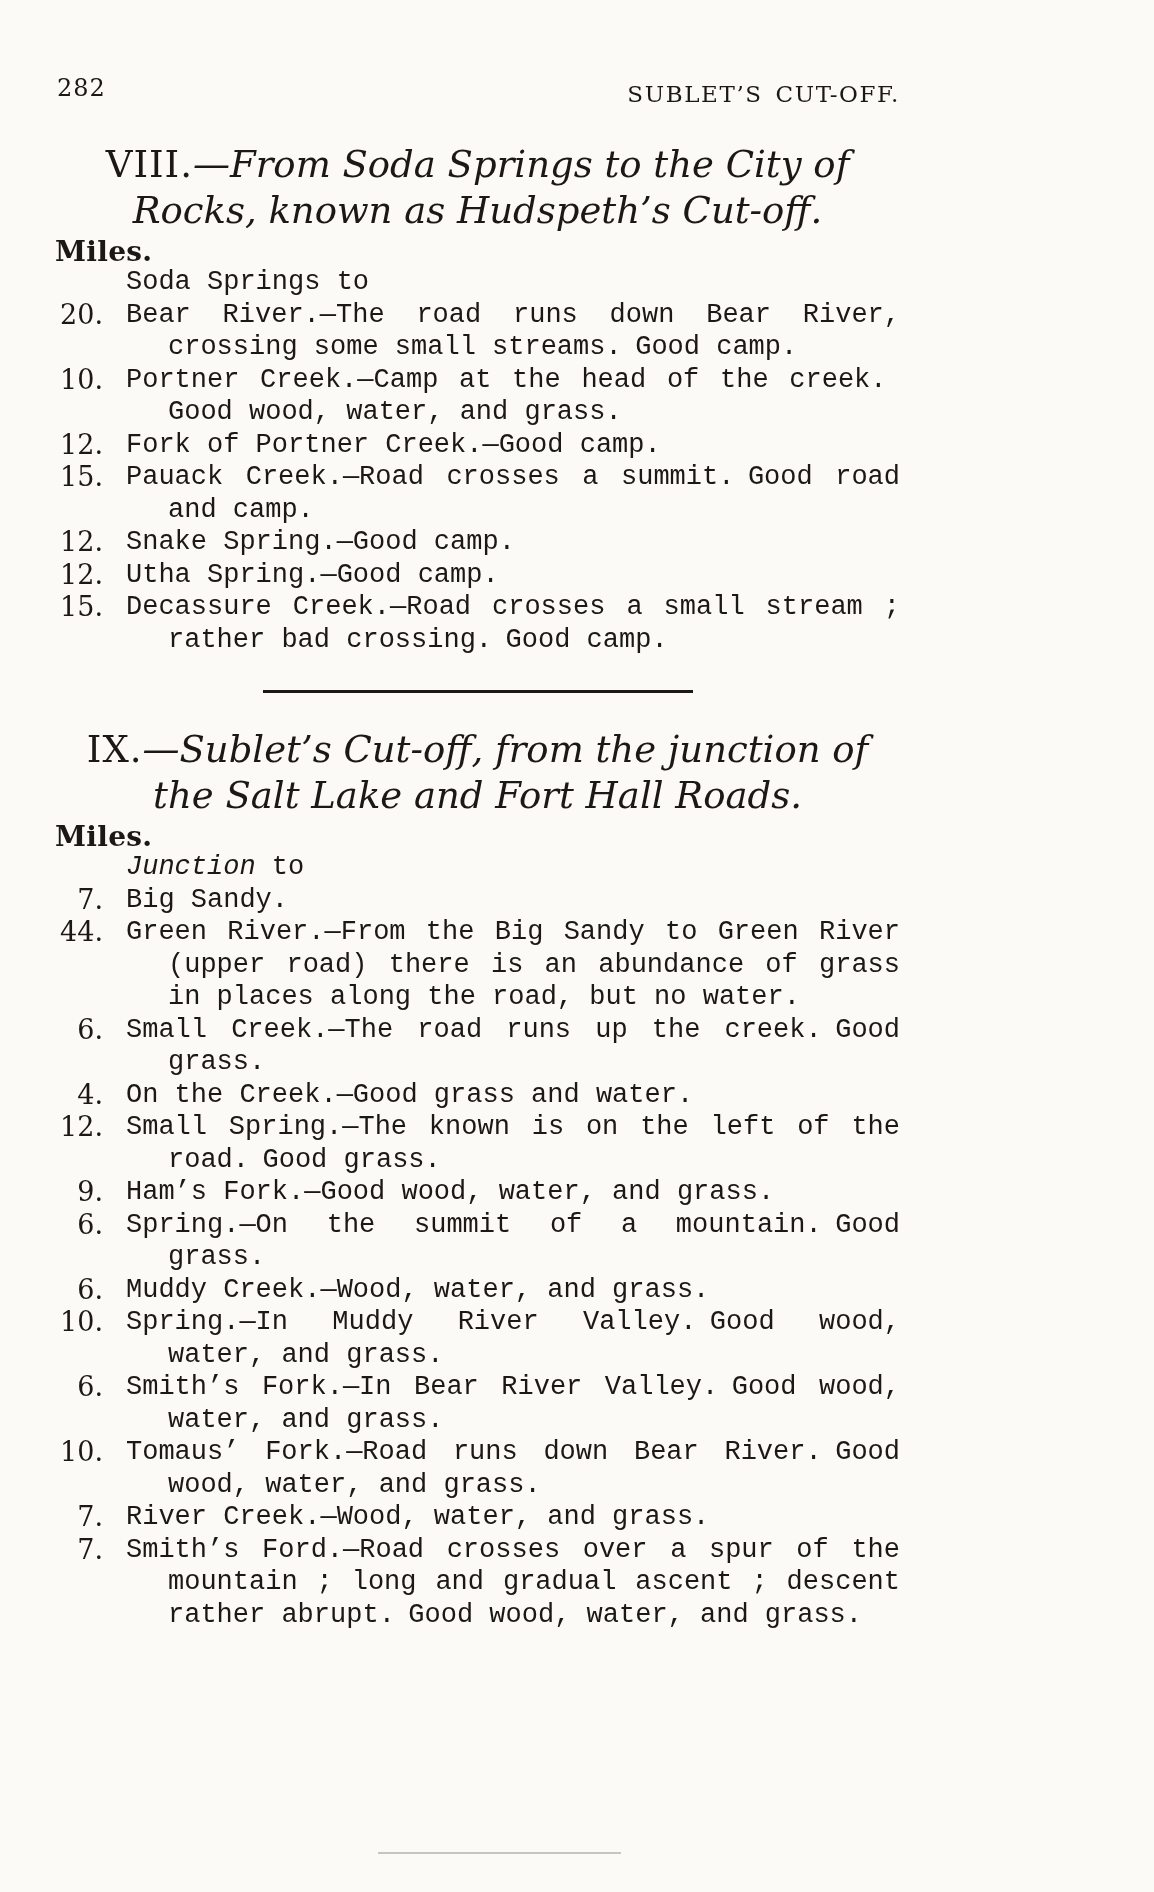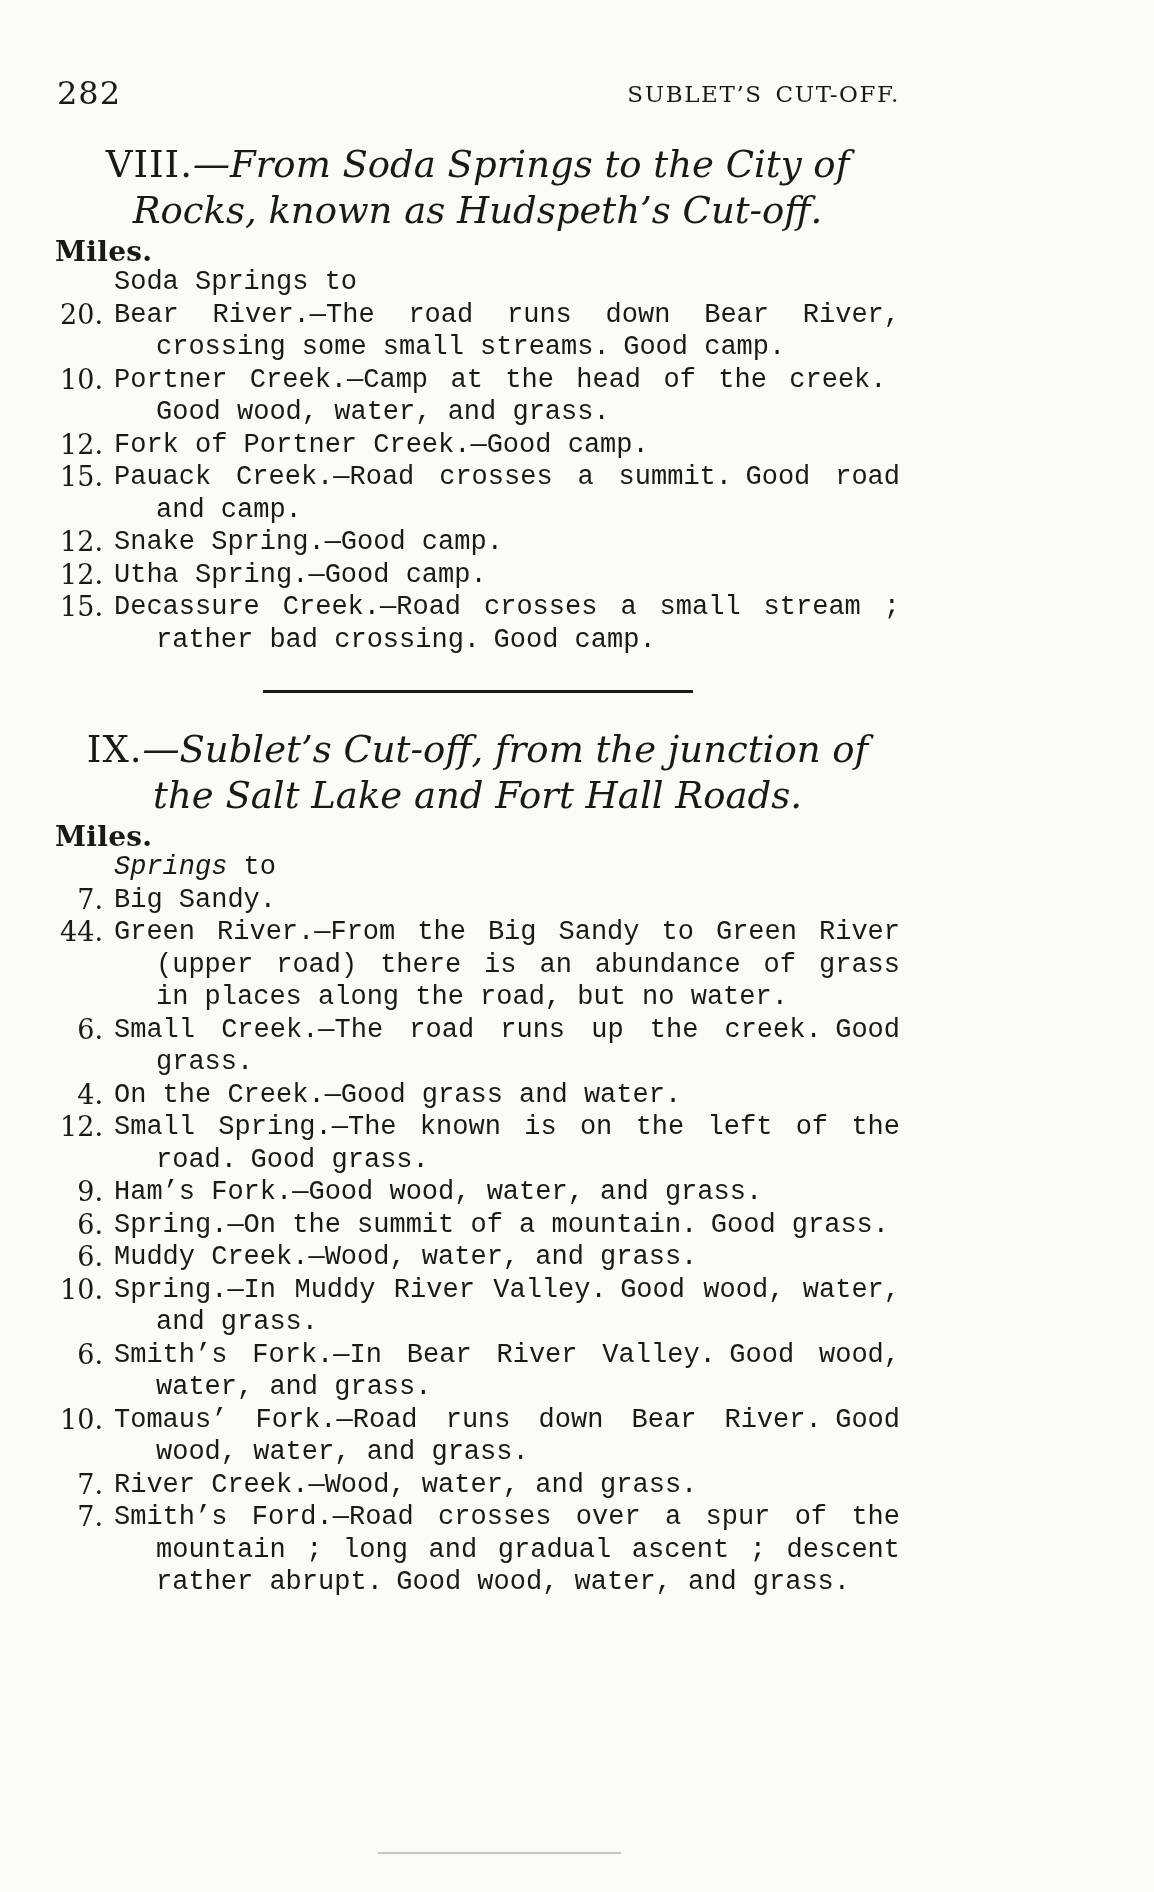--- a/index.html
+++ b/index.html
@@ -20,21 +20,21 @@
     box-sizing: border-box;
   }
   .page-header {
     position: relative;
     height: 44px;
   }
   .page-number {
     position: absolute;
     left: 2px;
     top: 2px;
-    font-size: 32px;
+    font-size: 24px;
     letter-spacing: 1px;
   }
   .running-head {
     text-align: right;
     font-size: 23px;
     letter-spacing: 1.6px;
     padding-top: 9px;
     word-spacing: 4px;
   }
   .section-heading {
@@ -56,21 +56,21 @@
   .entries { margin-top: 2px; }
   .entry {
     display: flex;
     font-size: 27px;
     line-height: 32.5px;
   }
   .miles {
     width: 48px;
     flex: none;
     text-align: right;
-    margin-right: 11px;
+    margin-right: 23px;
   }
   .etext {
     flex: 1;
     display: block;
     text-align: justify;
     padding-left: 42px;
     text-indent: -42px;
     font-family: Liberation Mono, monospace;
   }
   .entry.intro .etext { text-align: left; }
@@ -140,21 +140,21 @@
 
   <div class="divider"></div>
 
   <h2 class="section-heading"><span class="numeral">IX.</span><em>—Sublet’s Cut-off, from the junction of the Salt Lake and Fort Hall Roads.</em></h2>
 
   <div class="miles-label">Miles.</div>
 
   <div class="entries">
     <div class="entry intro">
       <span class="miles"></span>
-      <span class="etext"><em>Springs</em><span> to</span></span>
+      <span class="etext"><em>Junction</em><span> to</span></span>
     </div>
     <div class="entry">
       <span class="miles">7.</span>
       <span class="etext">Big Sandy.</span>
     </div>
     <div class="entry">
       <span class="miles">44.</span>
       <span class="etext">Green River.—From the Big Sandy to Green River (upper road) there is an abundance of grass in places along the road, but no water.</span>
     </div>
     <div class="entry">

